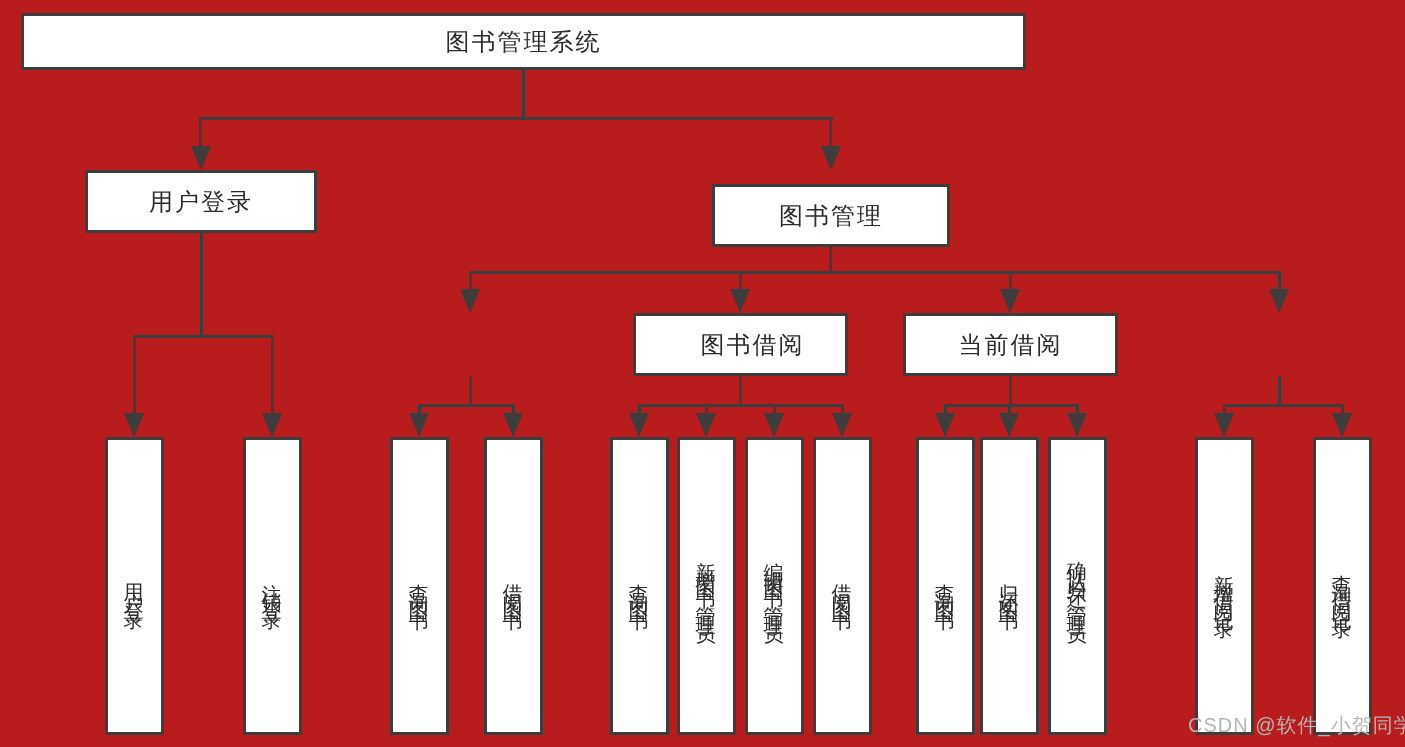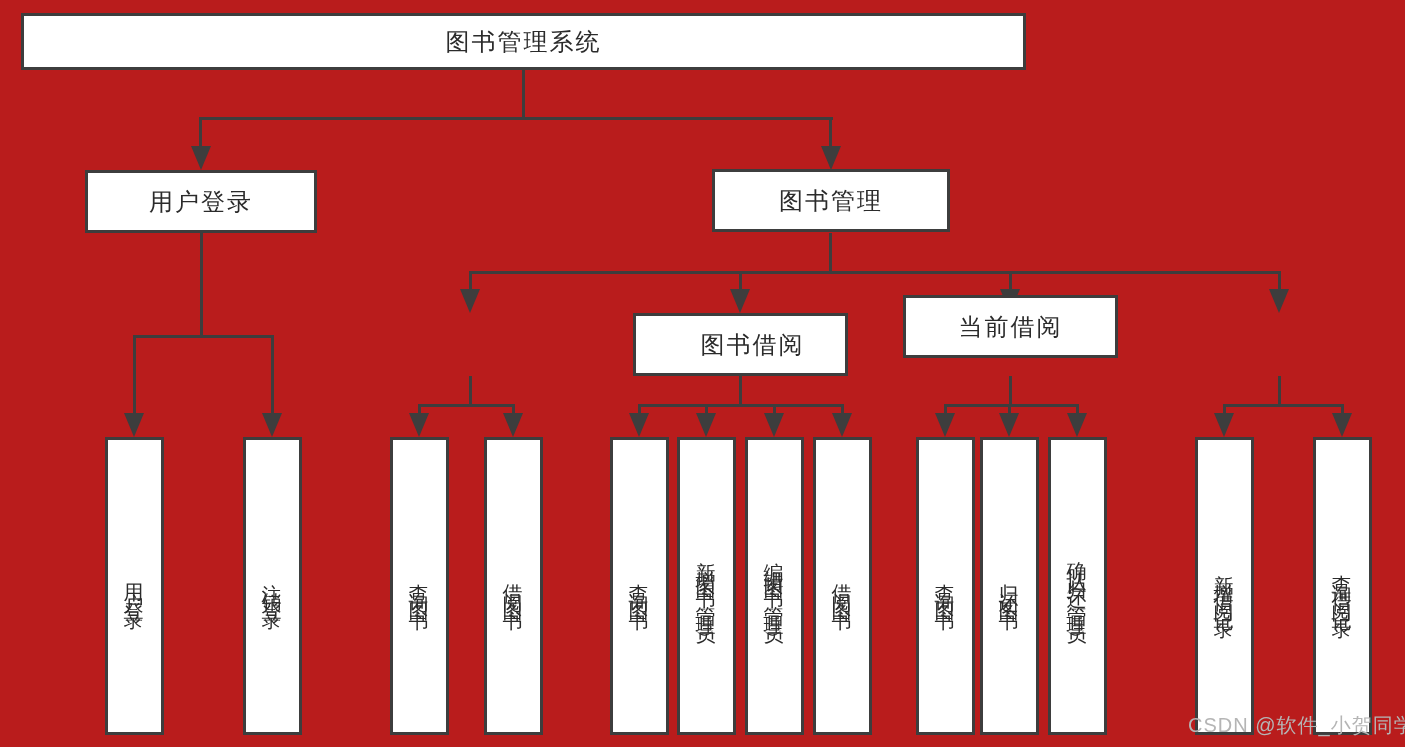--- a/index.html
+++ b/index.html
@@ -93,26 +93,26 @@
   <div class="hline" style="left:1223px; top:404px; width:121px;"></div>
   <div class="vline" style="left:1223px; top:404px; height:11px;"></div>
   <div class="arrow" style="left:1214px; top:413px;"></div>
   <div class="vline" style="left:1341px; top:404px; height:11px;"></div>
   <div class="arrow" style="left:1332px; top:413px;"></div>
 
   <div class="node" style="left:21px; top:13px; width:1005px; height:57px;">图书管理系统</div>
 
   <div class="node" style="left:85px; top:170px; width:232px; height:63px;">用户登录</div>
 
-  <div class="node" style="left:712px; top:169px; width:238px; height:63px;">图书管理</div>
+  <div class="node" style="left:712px; top:184px; width:238px; height:63px;">图书管理</div>
 
 
   <div class="node" style="left:633px; top:313px; width:215px; height:63px;padding-left:24px;">图书借阅</div>
 
-  <div class="node" style="left:903px; top:295px; width:215px; height:63px;">当前借阅</div>
+  <div class="node" style="left:903px; top:313px; width:215px; height:63px;">当前借阅</div>
 
 
   <div class="node leaf" style="left:105px;">
     <span class="vtext">用户登录</span>
   </div>
   <div class="node leaf" style="left:243px;">
     <span class="vtext">注销登录</span>
   </div>
 
   <div class="node leaf" style="left:390px;">

